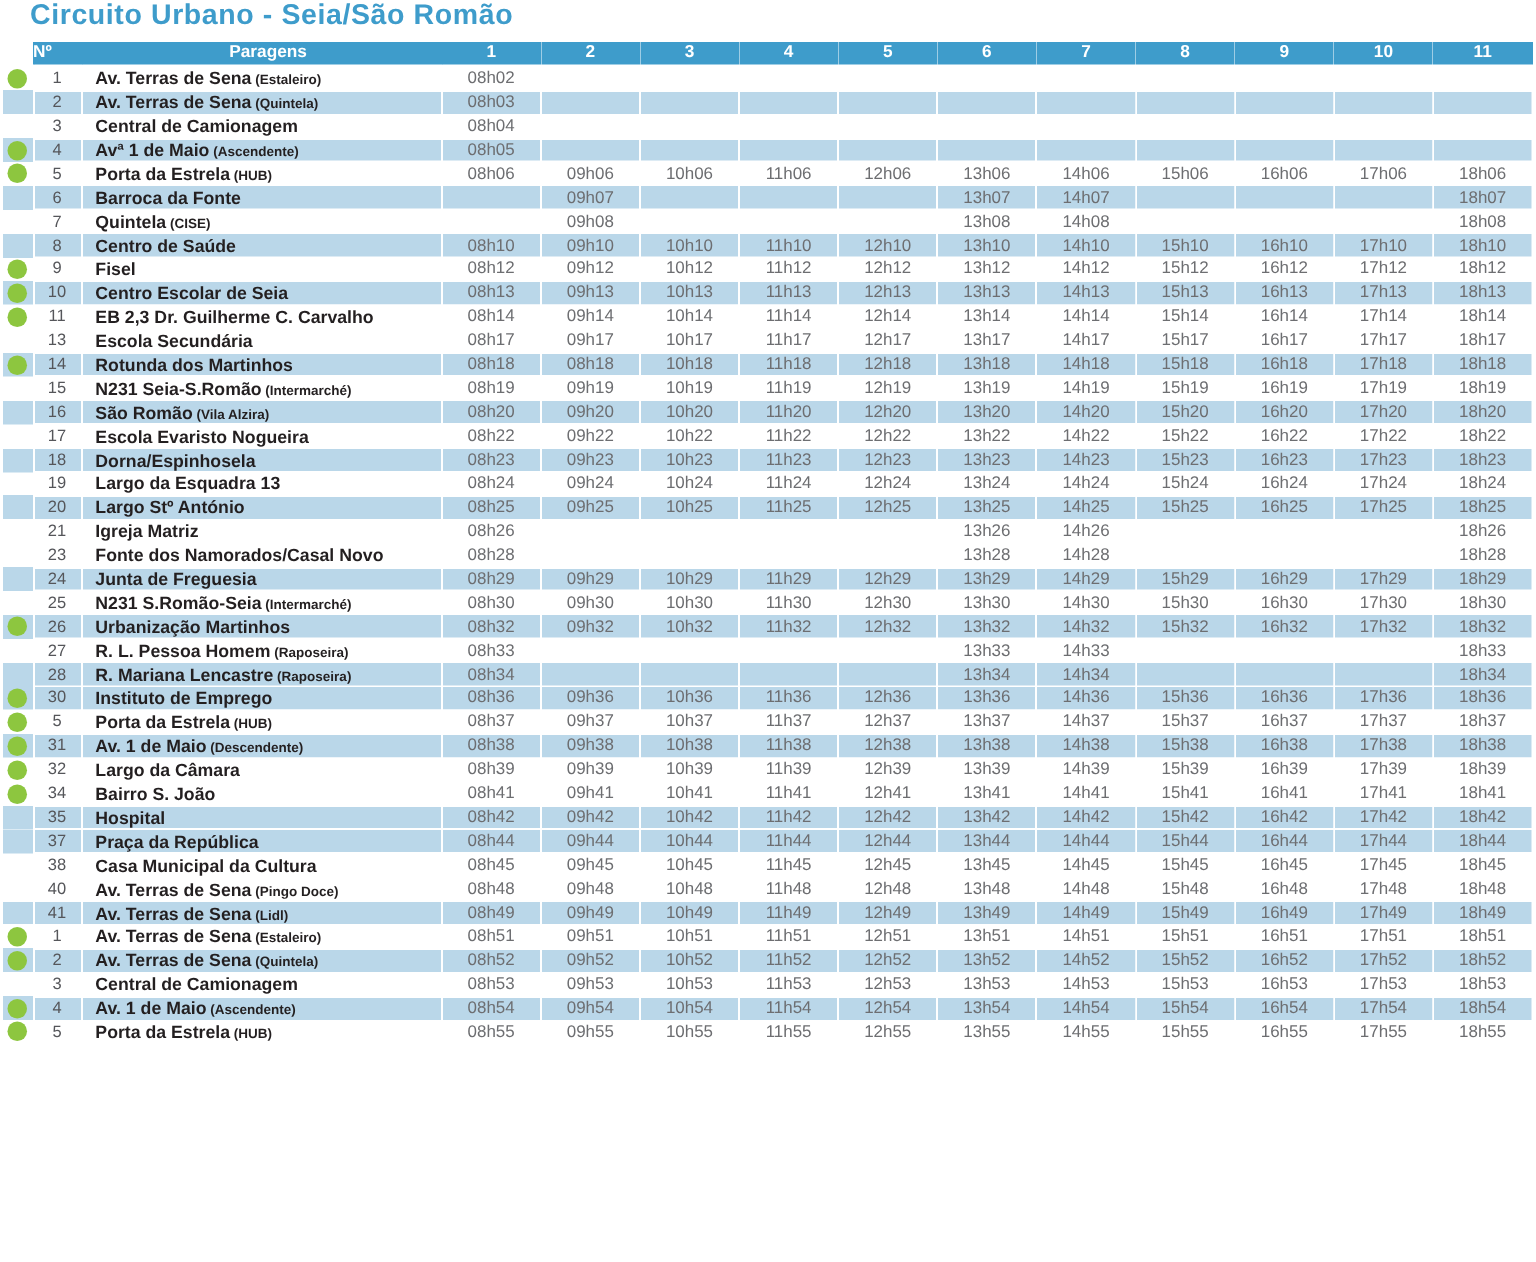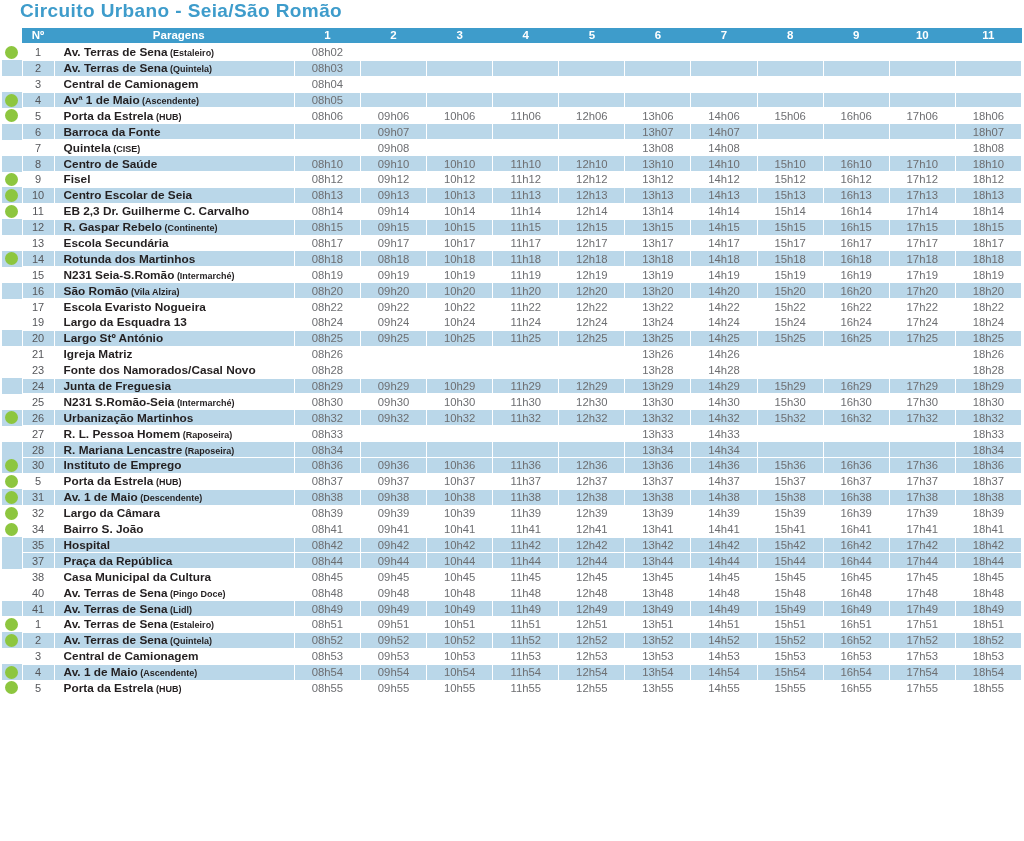--- a/index.html
+++ b/index.html
@@ -28,21 +28,21 @@
 
   td { height: 14.9px; padding: 0; vertical-align: middle; overflow: hidden; }
 
   
   thead td {
     background: #3E9CCB; color: #ffffff;
     font-weight: bold; font-size: 11.5px;
     border: 0 solid #ffffff; border-bottom-width: 2px;
   }
   thead td.h-dot { background: #ffffff; }
-  thead td.h-num { text-align: center; }
+  thead td.h-num { }
   thead td.h-name { text-align: center; padding-left: 9px; }
   thead td.h-trip { text-align: center; }
 
   
   tbody td { border: solid #ffffff; border-width: 1px 1.5px; background: #ffffff; }
   tbody tr.stripe td { background: #BAD7E9; }
   tbody td.dotcell { background: #ffffff; border-width: 0; }
 
   .dot {
     display: block; width: 13px; height: 13px;
@@ -290,36 +290,20 @@
           <td class="timecell">10h14</td>
           <td class="timecell">11h14</td>
           <td class="timecell">12h14</td>
           <td class="timecell">13h14</td>
           <td class="timecell">14h14</td>
           <td class="timecell">15h14</td>
           <td class="timecell">16h14</td>
           <td class="timecell">17h14</td>
           <td class="timecell">18h14</td>
         </tr>
-        <tr class="stripe">
-          <td class="dotcell"></td>
-          <td class="numcell">12</td>
-          <td class="namecell">R. Gaspar Rebelo<span class="sub"> (Continente)</span></td>
-          <td class="timecell">08h15</td>
-          <td class="timecell">09h15</td>
-          <td class="timecell">10h15</td>
-          <td class="timecell">11h15</td>
-          <td class="timecell">12h15</td>
-          <td class="timecell">13h15</td>
-          <td class="timecell">14h15</td>
-          <td class="timecell">15h15</td>
-          <td class="timecell">16h15</td>
-          <td class="timecell">17h15</td>
-          <td class="timecell">18h15</td>
-        </tr>
         <tr>
           <td class="dotcell"></td>
           <td class="numcell">13</td>
           <td class="namecell">Escola Secundária</td>
           <td class="timecell">08h17</td>
           <td class="timecell">09h17</td>
           <td class="timecell">10h17</td>
           <td class="timecell">11h17</td>
           <td class="timecell">12h17</td>
           <td class="timecell">13h17</td>
@@ -388,20 +372,36 @@
           <td class="timecell">10h22</td>
           <td class="timecell">11h22</td>
           <td class="timecell">12h22</td>
           <td class="timecell">13h22</td>
           <td class="timecell">14h22</td>
           <td class="timecell">15h22</td>
           <td class="timecell">16h22</td>
           <td class="timecell">17h22</td>
           <td class="timecell">18h22</td>
         </tr>
+        <tr class="stripe">
+          <td class="dotcell"></td>
+          <td class="numcell">18</td>
+          <td class="namecell">Dorna/Espinhosela</td>
+          <td class="timecell">08h23</td>
+          <td class="timecell">09h23</td>
+          <td class="timecell">10h23</td>
+          <td class="timecell">11h23</td>
+          <td class="timecell">12h23</td>
+          <td class="timecell">13h23</td>
+          <td class="timecell">14h23</td>
+          <td class="timecell">15h23</td>
+          <td class="timecell">16h23</td>
+          <td class="timecell">17h23</td>
+          <td class="timecell">18h23</td>
+        </tr>
         <tr>
           <td class="dotcell"></td>
           <td class="numcell">19</td>
           <td class="namecell">Largo da Esquadra 13</td>
           <td class="timecell">08h24</td>
           <td class="timecell">09h24</td>
           <td class="timecell">10h24</td>
           <td class="timecell">11h24</td>
           <td class="timecell">12h24</td>
           <td class="timecell">13h24</td>

